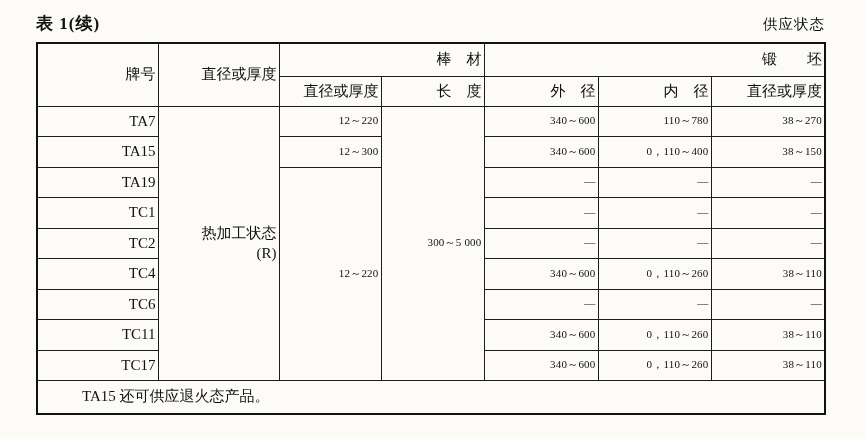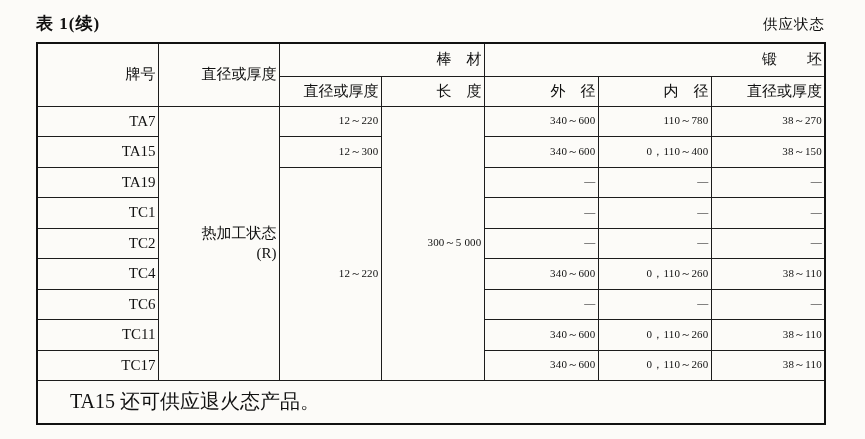--- a/index.html
+++ b/index.html
@@ -46,21 +46,21 @@
     text-align: right;
     vertical-align: middle;
     font-weight: normal;
     padding: 0 2px;
     line-height: 1.25;
   }
   table.spec { border: 2px solid #111; }
   tr.hrow1 td { height: 33px; font-size: 15px; }
   tr.hrow2 td { height: 30px; }
   tr.drow td { height: 30.5px; }
-  tr.frow td { height: 43px; text-align: left; padding-left: 32px; font-size: 20px; }
+  tr.frow td { height: 33px; text-align: left; padding-left: 44px; font-size: 15px; }
   .num { font-size: 11px; letter-spacing: 0.2px; }
   .wide { letter-spacing: 0; }
   .state-line2 { margin-top: 2px; }
 </style>
 </head>
 <body>
 
 <div class="page">
 
   <div class="doc-title">表 1(续)</div>

